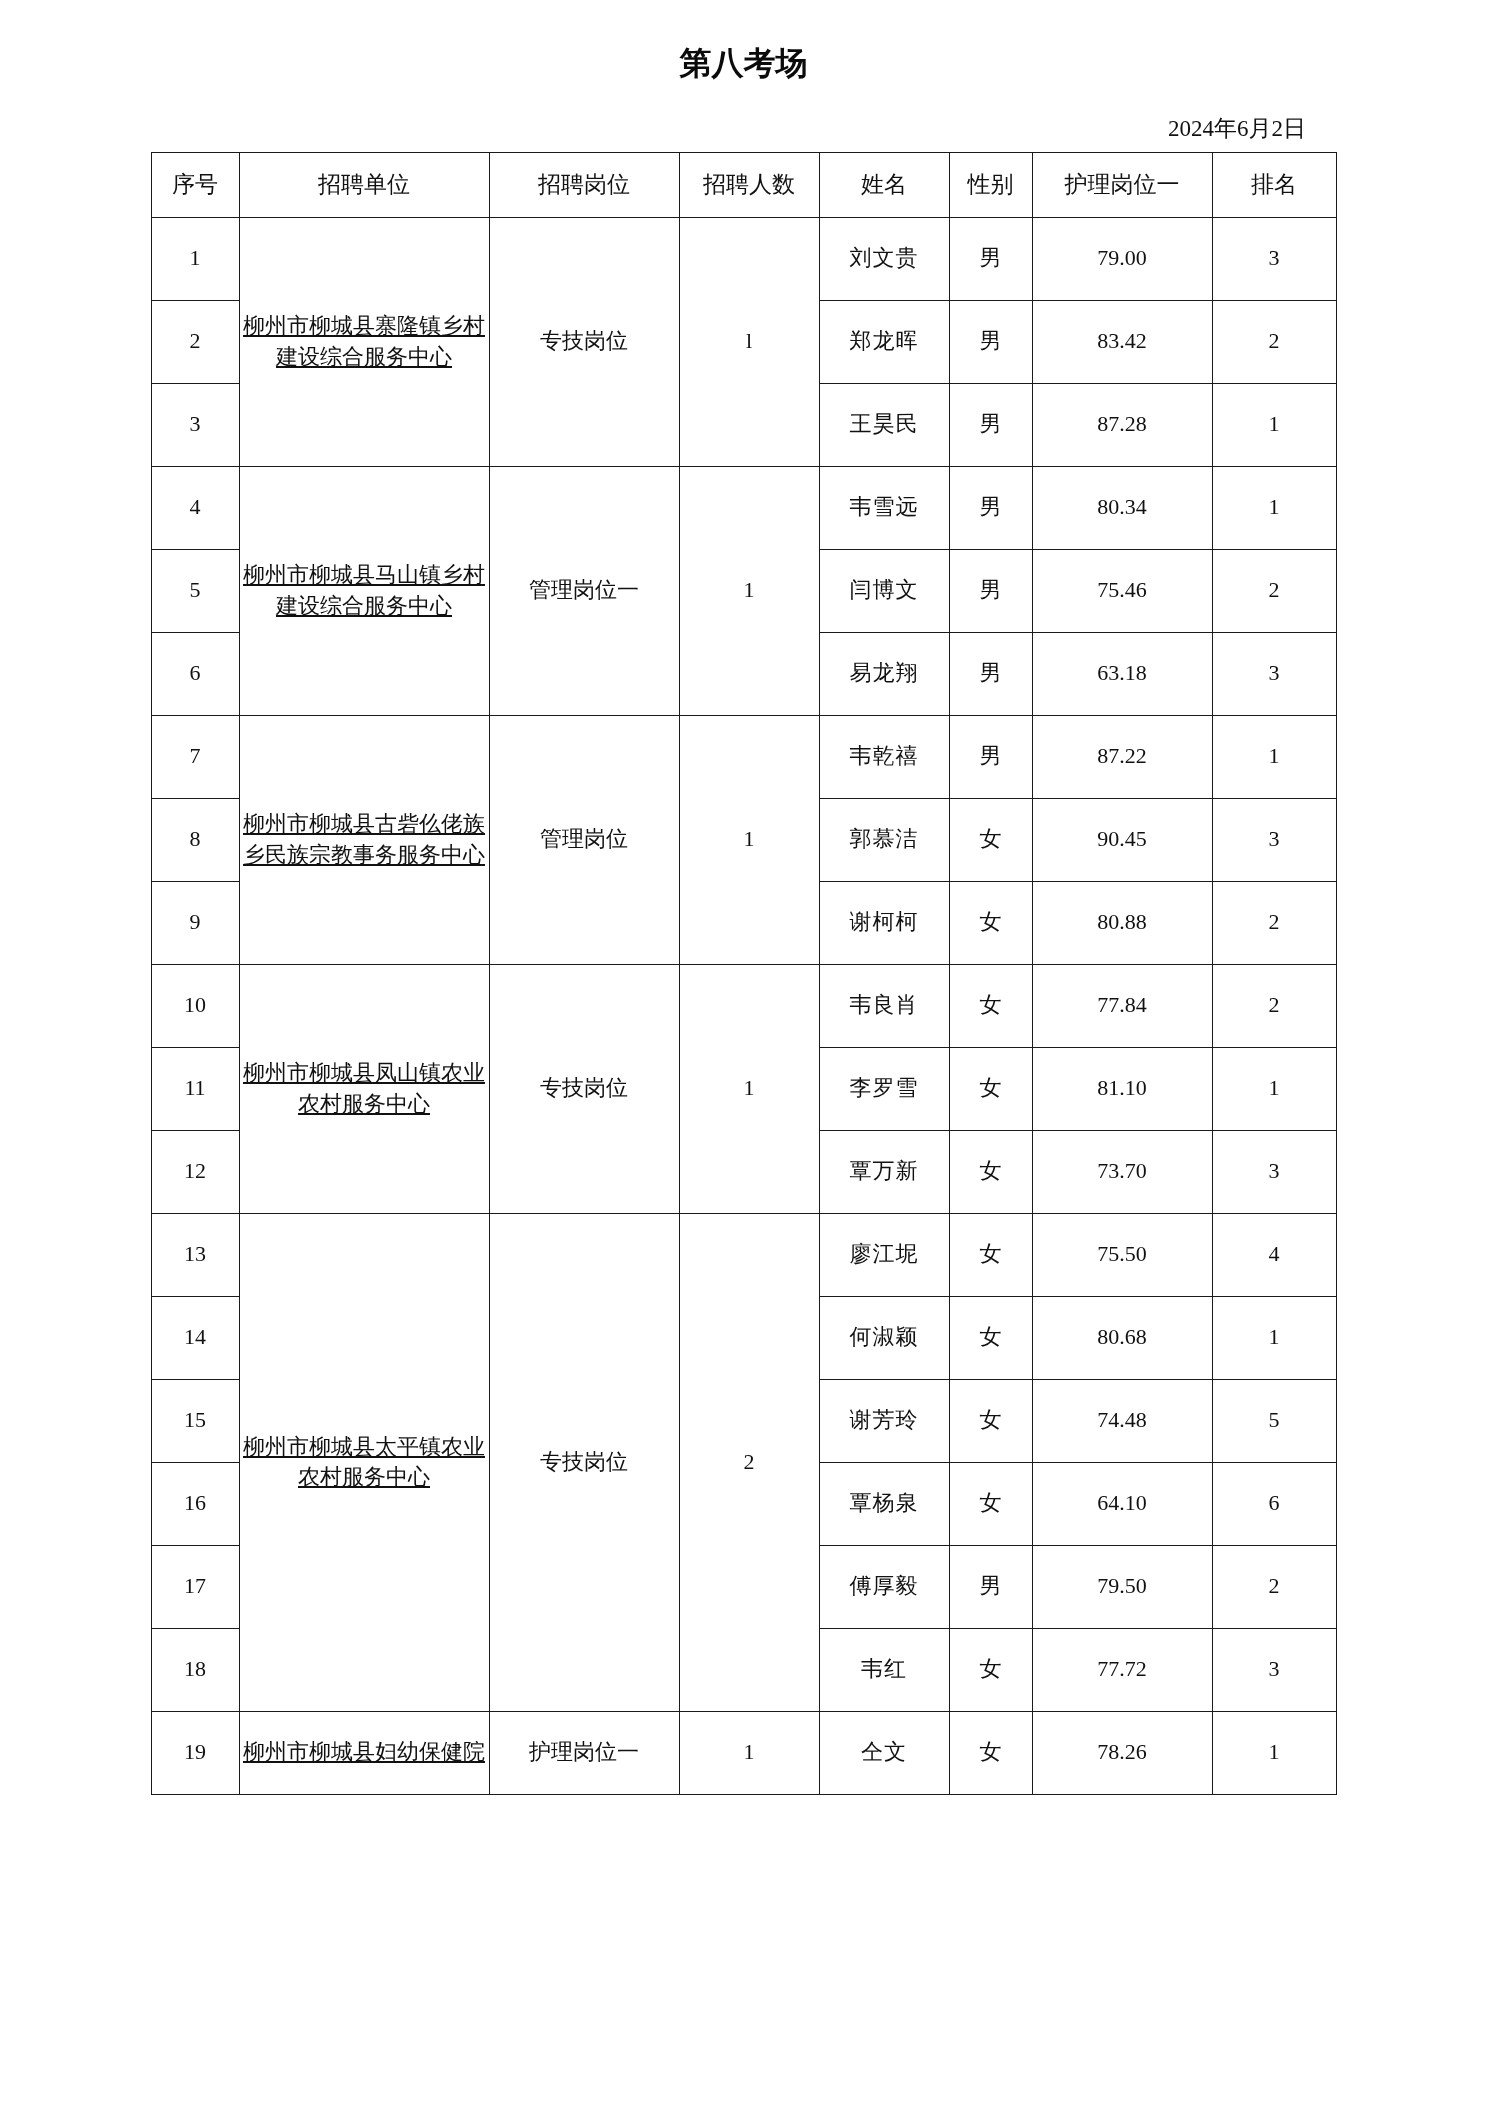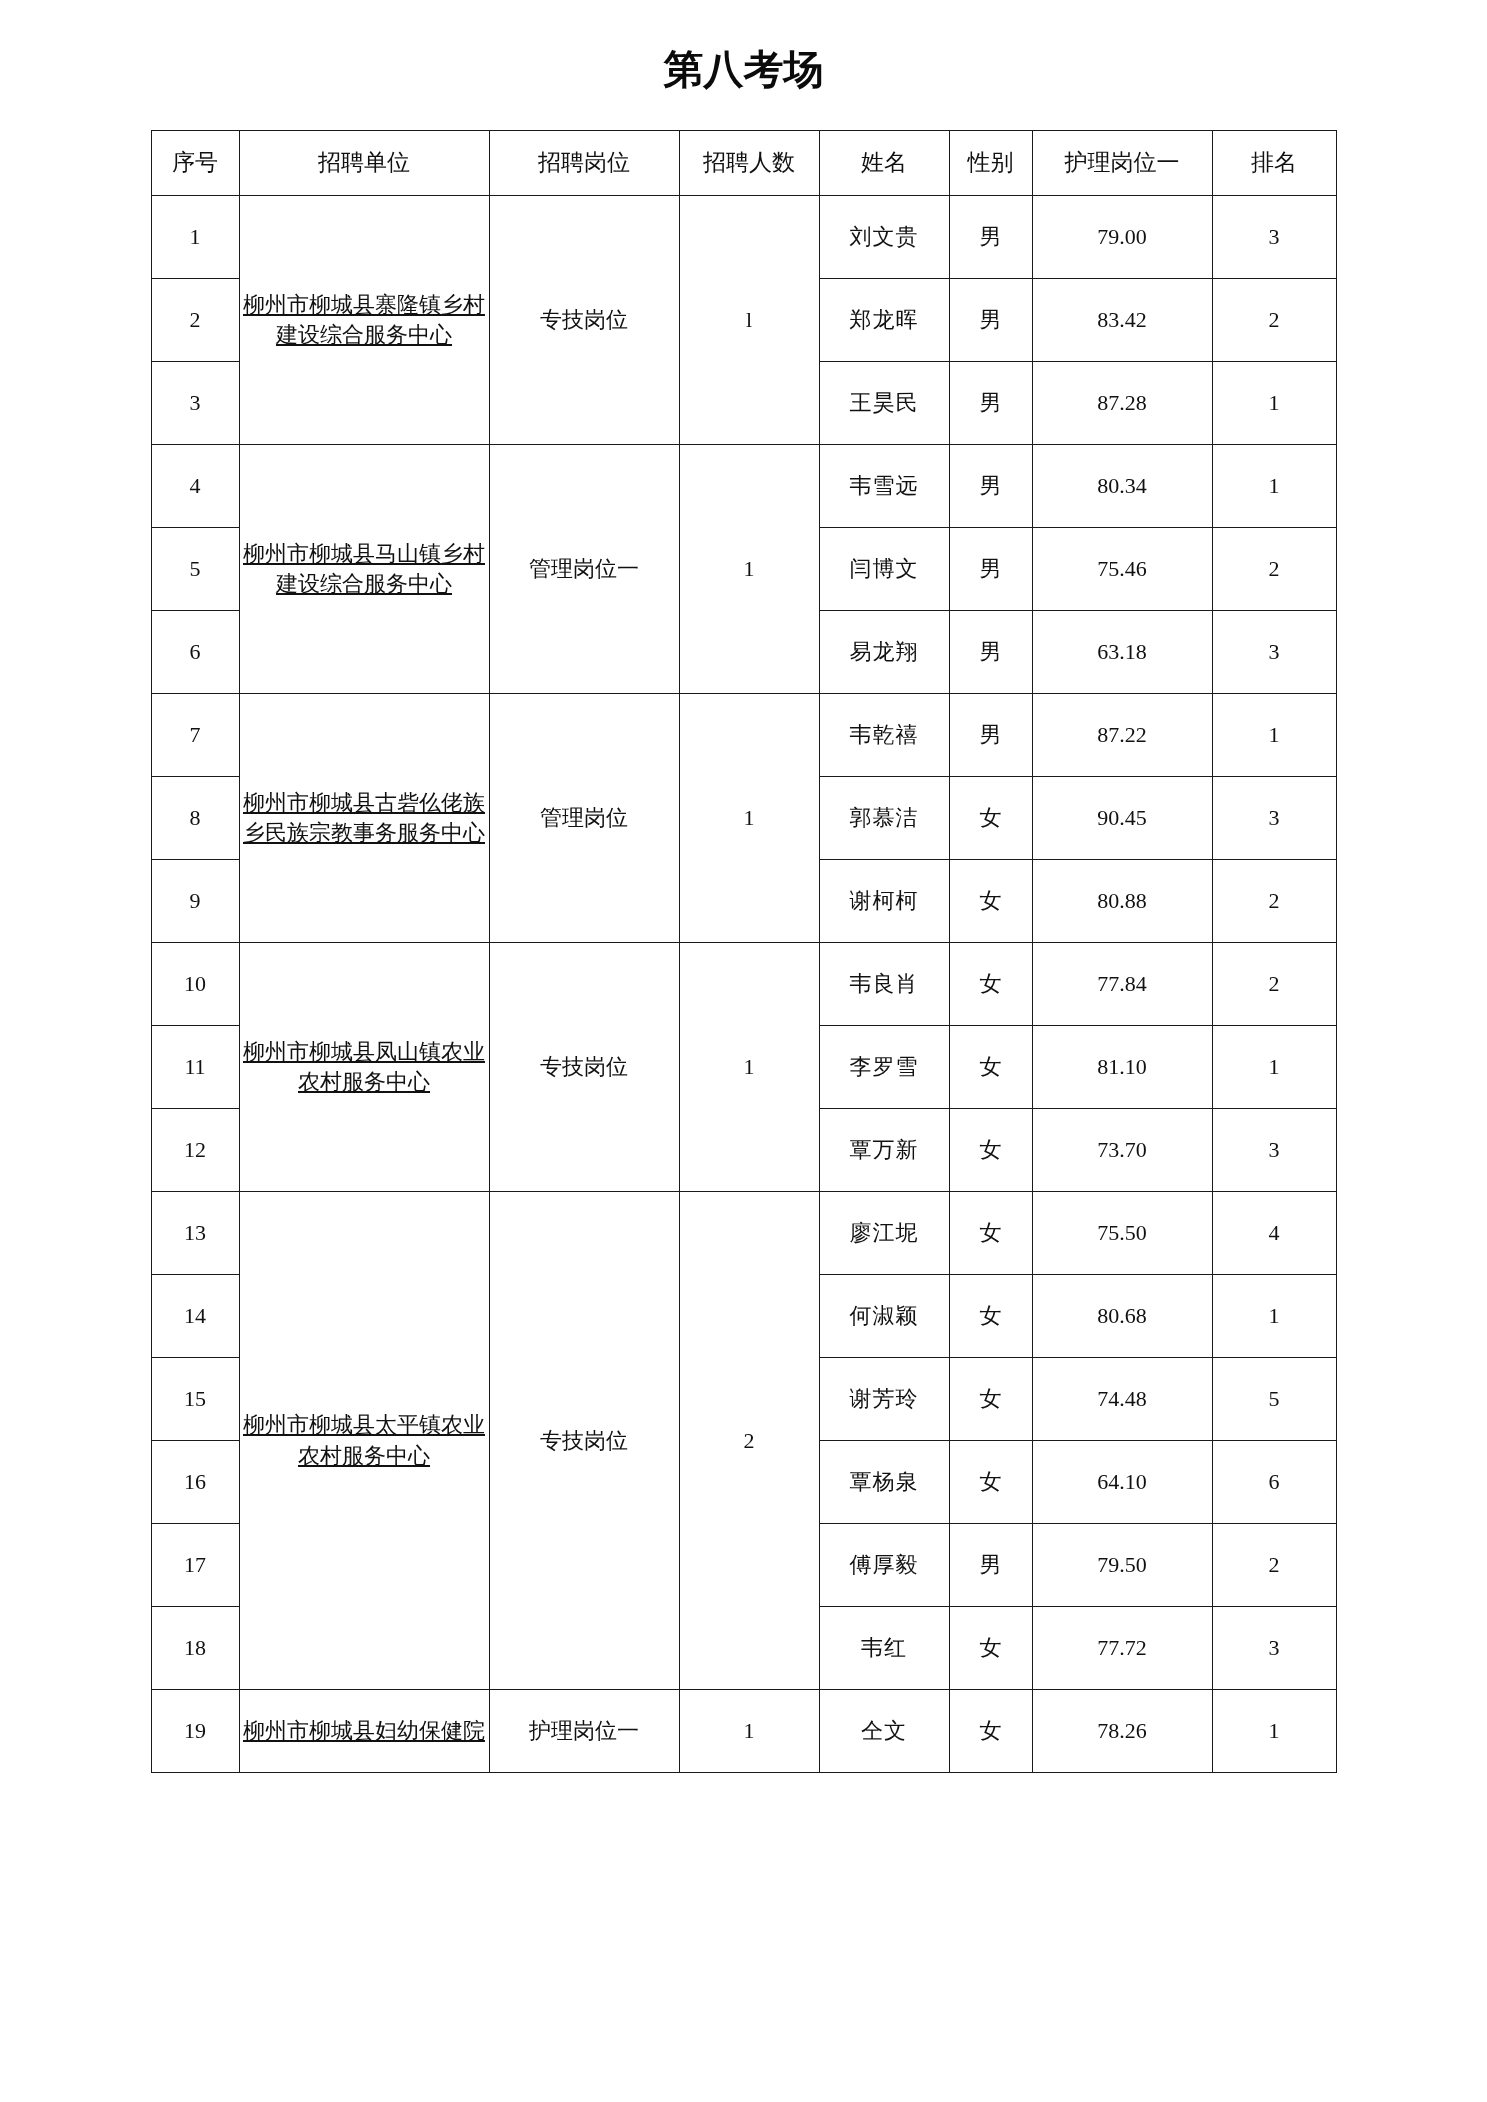--- a/index.html
+++ b/index.html
@@ -27,21 +27,21 @@
     font-weight: bold;
     font-size: 34px;
     letter-spacing: 1px;
     margin-top: 140px;
     color: #0b0b0b;
   }
   .subtitle {
     text-align: center;
     font-family: "Liberation Sans", sans-serif;
     font-weight: bold;
-    font-size: 40px;
+    font-size: 32px;
     margin-top: 42px;
     color: #0b0b0b;
   }
   .datewrap {
     width: 1145px;
     margin: 26px auto 0 auto;
     text-align: right;
     padding-right: 10px;
     box-sizing: border-box;
   }
@@ -90,20 +90,23 @@
   col.c-score { width: 180px; }
   col.c-rank  { width: 124px; }
 </style>
 </head>
 <body>
 
 <div class="page">
 
   <h2 class="subtitle">第八考场</h2>
 
+  <div class="datewrap">
+    <span class="date">2024年6月2日</span>
+  </div>
 
   <table class="grades">
     <colgroup>
       <col class="c-idx">
         <col class="c-unit">
         <col class="c-post">
         <col class="c-num">
       <col class="c-name">
         <col class="c-sex">
         <col class="c-score">

